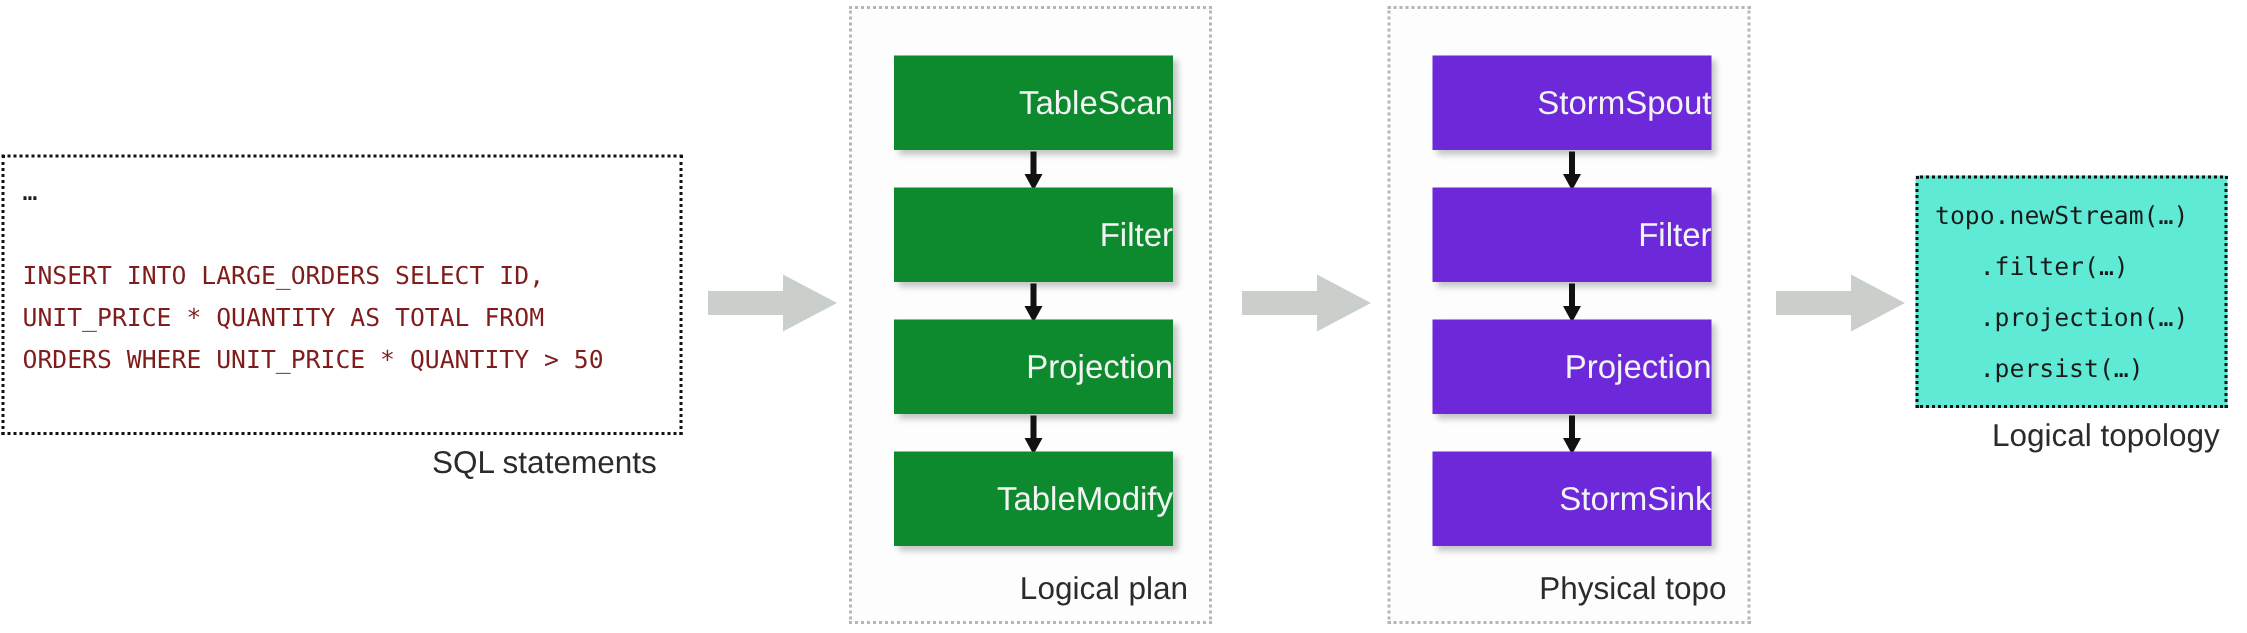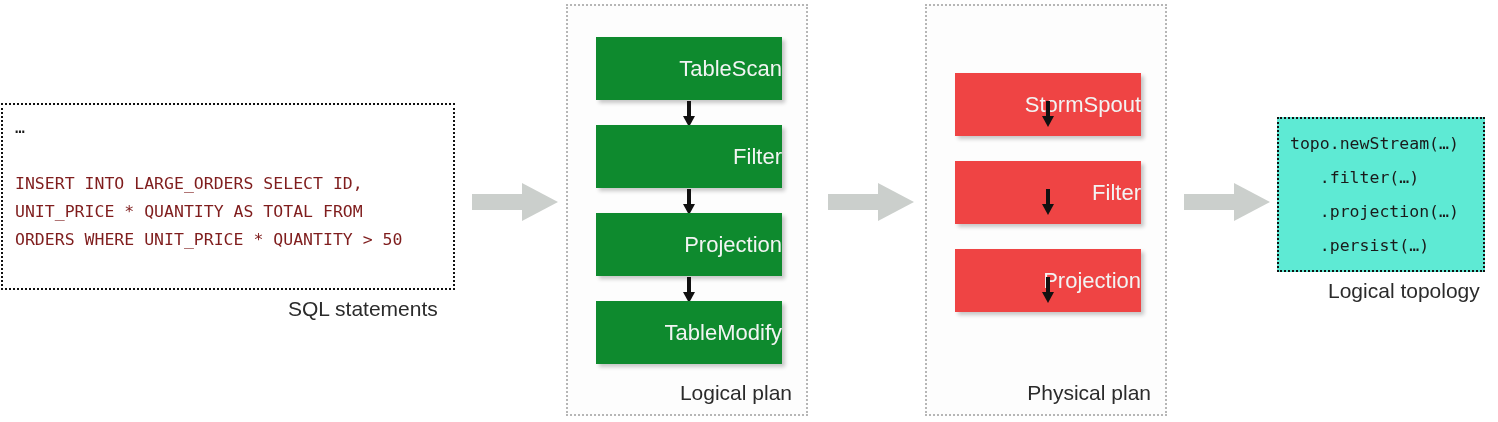--- a/index.html
+++ b/index.html
@@ -91,21 +91,21 @@
     box-sizing: border-box;
     display: flex;
     align-items: center;
     justify-content: flex-end;
     color: #f2f4f3;
     font-family: "Liberation Sans", sans-serif;
     font-size: 22px;
     box-shadow: 3px 3px 4px rgba(0,0,0,0.22);
   }
   .node-green { background: #0e8a2e; }
-  .node-blue  { background: #ef4444; margin-top: 36px; }
+  .node-blue  { background: #6d28d9; }
 
   .node-0 { top: 31px; }
   .node-1 { top: 119px; }
   .node-2 { top: 207px; }
   .node-3 { top: 295px; }
 
   
   .down-arrow {
     position: absolute;
     left: 115px;
@@ -259,22 +259,25 @@
     </div>
 
     <div class="node node-blue node-2">
       <span>Projection</span>
     </div>
     <div class="down-arrow da-2">
       <div class="shaft"></div>
       <div class="head"></div>
     </div>
 
-
-    <div class="plan-caption">Physical plan</div>
+    <div class="node node-blue node-3">
+      <span>StormSink</span>
+    </div>
+
+    <div class="plan-caption">Physical topo</div>
   </div>
 
   <div class="stage-arrow arrow-3">
     <div class="s-shaft"></div>
     <div class="s-head"></div>
   </div>
 
   <div class="trident-box">
     <div class="trident-code">topo.newStream(…)
    .filter(…)

